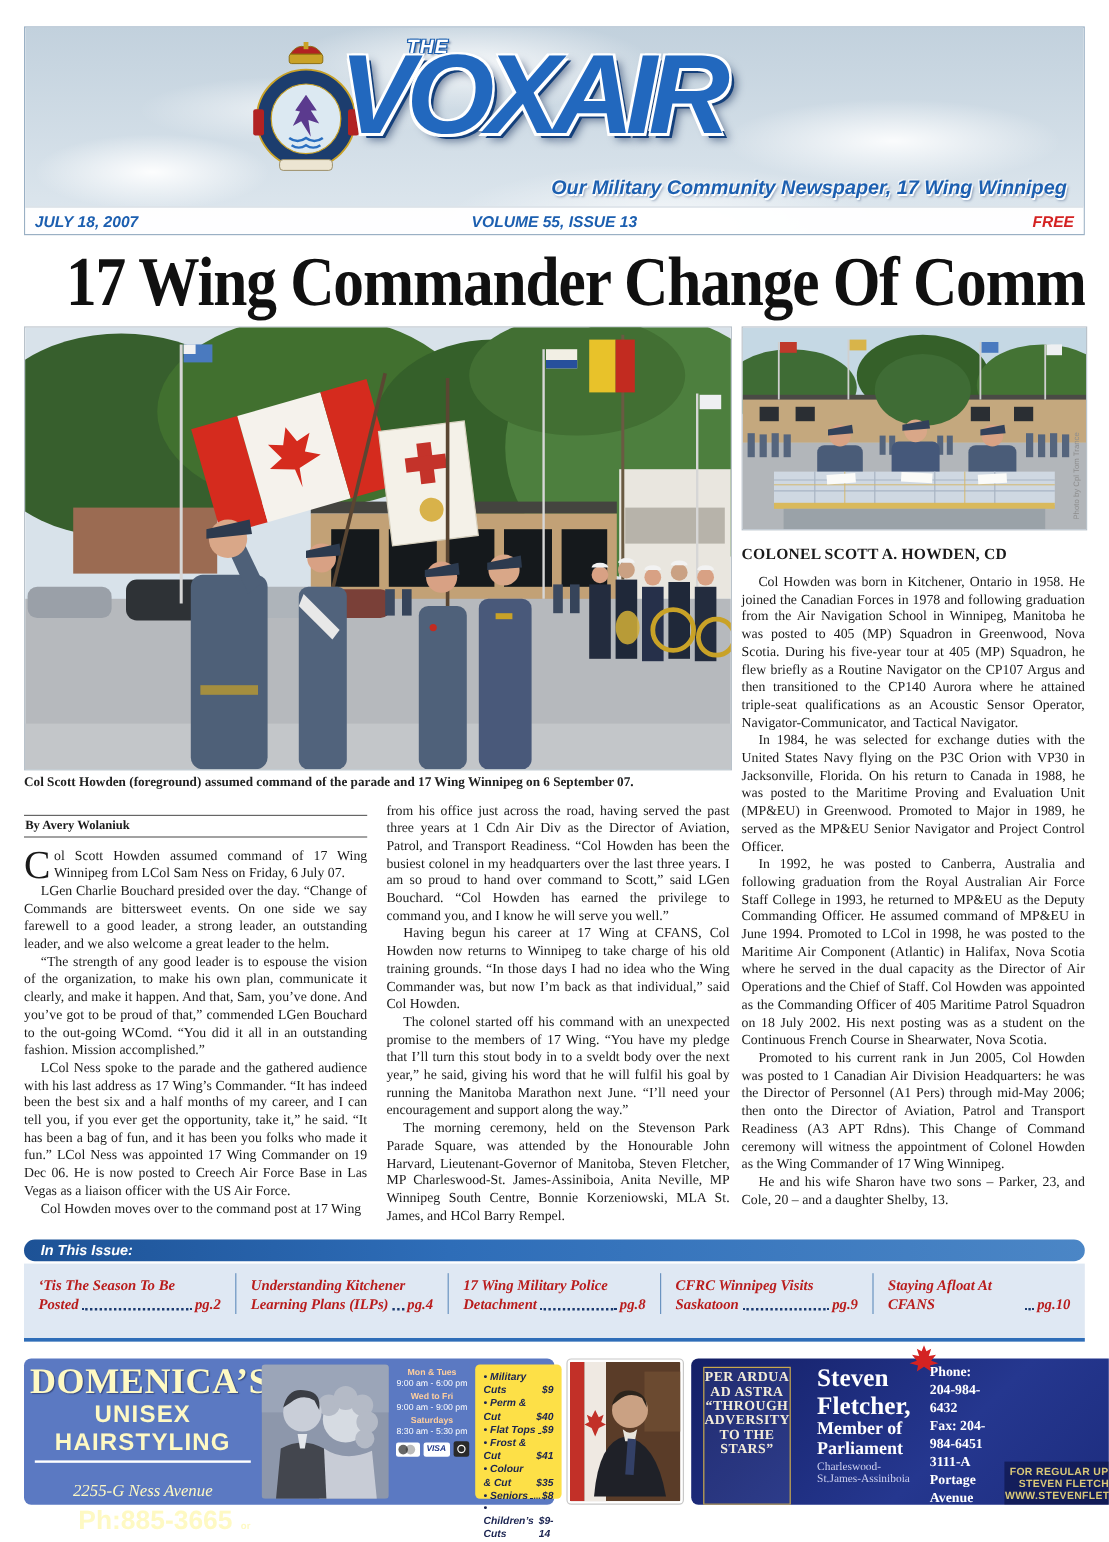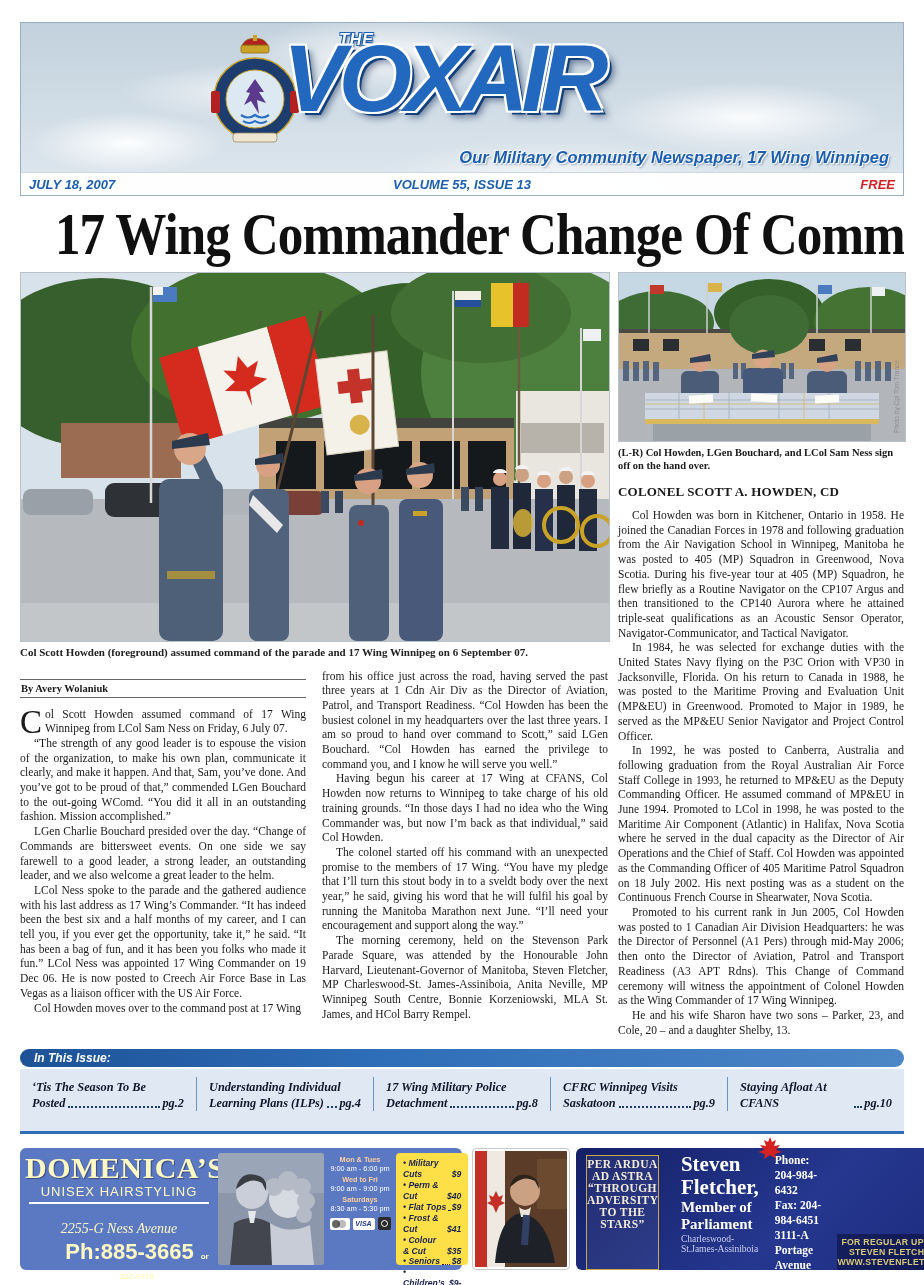--- a/index.html
+++ b/index.html
@@ -44,31 +44,31 @@
   .col p, .bio p{margin:0;font-size:11.5px;line-height:14.7px;text-align:justify;}
   .col p.ind, .bio p.ind{text-indent:14px;}
   .dropcap{float:left;font-size:33px;line-height:27px;padding:2px 3px 0 0;font-weight:normal;}
   .bio-head{font-size:13px;font-weight:bold;letter-spacing:.2px;margin:12px 0 8px;}
   .side-cap{font-size:10.5px;font-weight:bold;line-height:13px;margin:4px 0 0;}
 
   
   .issue-banner{margin-top:12px;height:18px;border-radius:9px;background:linear-gradient(90deg,#1d5296,#2e6db8 40%,#4b86c6);
     color:#fff;font-family:"Liberation Sans",sans-serif;font-style:italic;font-weight:bold;font-size:12px;line-height:18px;padding-left:14px;}
   .issue-panel{background:#dfe8f3;display:flex;padding:8px 0 20px;border-bottom:3px solid #2e6db8;margin-top:2px;}
-  .issue-cell{flex:1;padding:2px 12px 0;border-left:1px solid #6a93c0;font-style:italic;font-weight:bold;color:#0f172a;font-size:12.3px;line-height:16px;}
+  .issue-cell{flex:1;padding:2px 12px 0;border-left:1px solid #6a93c0;font-style:italic;font-weight:bold;color:#b91c1c;font-size:12.3px;line-height:16px;}
   .issue-cell:first-child{border-left:none;}
   .iline2{display:flex;align-items:flex-end;}
   .ilead{flex:1;border-bottom:2px dotted #1b3a70;margin:0 2px 3px 3px;min-width:8px;}
 
   
   .ads-row{display:flex;gap:10px;margin-top:14px;height:122px;}
   .ad-dom{width:442px;flex:none;background:#5b79c2;border-radius:6px;display:flex;padding:5px;gap:5px;box-sizing:border-box;}
   .dom-info{width:188px;flex:none;color:#fef9c3;text-align:center;}
   .dom-name{font-family:"Liberation Serif",serif;font-weight:bold;font-size:30px;line-height:30px;letter-spacing:.5px;text-shadow:1px 1px 1px rgba(0,0,30,.4);}
-  .dom-sub{font-family:"Liberation Sans",sans-serif;font-weight:normal;font-size:13px;letter-spacing:1px;border-bottom:2px solid #fff;padding-bottom:3px;margin:1px 4px 0;}
+  .dom-sub{font-family:"Liberation Sans",sans-serif;font-weight:bold;font-size:20px;letter-spacing:1px;border-bottom:2px solid #fff;padding-bottom:3px;margin:1px 4px 0;}
   .dom-addr{font-size:14px;margin-top:17px;font-style:italic;}
   .dom-phone-row{margin-top:2px;margin-left:36px;}
   .dom-phone{font-family:"Liberation Sans",sans-serif;font-weight:bold;font-size:22px;display:inline;}
   .dom-alt{font-family:"Liberation Sans",sans-serif;font-weight:bold;font-size:8px;display:inline;margin-left:3px;}
   .dom-loc{font-weight:bold;font-style:italic;font-size:12.5px;margin-right:18px;}
   .dom-photo{width:106px;flex:none;border-radius:3px;overflow:hidden;}
   .dom-hours{width:62px;flex:none;font-family:"Liberation Sans",sans-serif;font-size:7.3px;text-align:center;color:#fff;line-height:9px;}
   .hour-days{color:#ffcf9e;font-weight:bold;margin-top:2px;}
   .cards{margin-top:4px;display:flex;justify-content:center;gap:3px;align-items:center;flex-wrap:wrap;}
   .mc{width:20px;height:12px;background:#fff;border-radius:2px;position:relative;}
@@ -234,22 +234,22 @@
         <rect x="440" y="214" width="8" height="24" fill="#3c4a60"></rect>
         <rect x="454" y="214" width="8" height="24" fill="#36445a"></rect>
       </svg>
       <p class="caption">Col Scott Howden (foreground) assumed command of the parade and 17 Wing Winnipeg on 6 September 07.</p>
 
       <div class="cols">
         <div class="col">
           <div class="byline-box">By Avery Wolaniuk</div>
           <div style="height:9px"></div>
           <p><span class="dropcap">C</span><span>ol Scott Howden assumed command of 17 Wing Winnipeg from LCol Sam Ness on Friday, 6 July 07.</span></p>
+          <p class="ind">LGen Charlie Bouchard presided over the day. “Change of Commands are bittersweet events. On one side we say farewell to a good leader, a strong leader, an outstanding leader, and we also welcome a great leader to the helm.</p>
           <p class="ind">“The strength of any good leader is to espouse the vision of the organization, to make his own plan, communicate it clearly, and make it happen. And that, Sam, you’ve done. And you’ve got to be proud of that,” commended LGen Bouchard to the out-going WComd. “You did it all in an outstanding fashion. Mission accomplished.”</p>
-          <p class="ind">LGen Charlie Bouchard presided over the day. “Change of Commands are bittersweet events. On one side we say farewell to a good leader, a strong leader, an outstanding leader, and we also welcome a great leader to the helm.</p>
           <p class="ind">LCol Ness spoke to the parade and the gathered audience with his last address as 17 Wing’s Commander. “It has indeed been the best six and a half months of my career, and I can tell you, if you ever get the opportunity, take it,” he said. “It has been a bag of fun, and it has been you folks who made it fun.” LCol Ness was appointed 17 Wing Commander on 19 Dec 06. He is now posted to Creech Air Force Base in Las Vegas as a liaison officer with the US Air Force.</p>
           <p class="ind">Col Howden moves over to the command post at 17 Wing</p>
         </div>
         <div class="col">
           <p>from his office just across the road, having served the past three years at 1 Cdn Air Div as the Director of Aviation, Patrol, and Transport Readiness. “Col Howden has been the busiest colonel in my headquarters over the last three years. I am so proud to hand over command to Scott,” said LGen Bouchard. “Col Howden has earned the privilege to command you, and I know he will serve you well.”</p>
           <p class="ind">Having begun his career at 17 Wing at CFANS, Col Howden now returns to Winnipeg to take charge of his old training grounds. “In those days I had no idea who the Wing Commander was, but now I’m back as that individual,” said Col Howden.</p>
           <p class="ind">The colonel started off his command with an unexpected promise to the members of 17 Wing. “You have my pledge that I’ll turn this stout body in to a sveldt body over the next year,” he said, giving his word that he will fulfil his goal by running the Manitoba Marathon next June. “I’ll need your encouragement and support along the way.”</p>
           <p class="ind">The morning ceremony, held on the Stevenson Park Parade Square, was attended by the Honourable John Harvard, Lieutenant-Governor of Manitoba, Steven Fletcher, MP Charleswood-St. James-Assiniboia, Anita Neville, MP Winnipeg South Centre, Bonnie Korzeniowski, MLA St. James, and HCol Barry Rempel.</p>
         </div>
       </div>
@@ -318,21 +318,20 @@
             <line x1="85" y1="120" x2="85" y2="148"></line>
             <line x1="185" y1="120" x2="185" y2="148"></line>
           </g>
         <rect x="26" y="146" width="234" height="5" fill="#d9b95c"></rect>
         <rect x="34" y="151" width="218" height="17" fill="#9aa2a8"></rect>
         <rect x="70" y="122" width="24" height="8" fill="#fbfbf8" transform="rotate(-4 82 126)"></rect>
         <rect x="132" y="121" width="26" height="8" fill="#fbfbf8" transform="rotate(3 145 125)"></rect>
         <rect x="196" y="122" width="24" height="8" fill="#fbfbf8" transform="rotate(-3 208 126)"></rect>
         <text transform="rotate(-90 280 160)" x="280" y="160" font-size="6.5" fill="#8d8d8d" font-family="Liberation Sans, sans-serif">Photo by Cpl Tom Trance</text>
       </svg>
-      <p class="side-cap">(L-R) Col Howden, LGen Bouchard, and LCol Sam Ness sign off on the hand over.</p>
 
       <div class="bio">
         <div class="bio-head">COLONEL SCOTT A. HOWDEN, CD</div>
         <p class="ind">Col Howden was born in Kitchener, Ontario in 1958. He joined the Canadian Forces in 1978 and following graduation from the Air Navigation School in Winnipeg, Manitoba he was posted to 405 (MP) Squadron in Greenwood, Nova Scotia. During his five-year tour at 405 (MP) Squadron, he flew briefly as a Routine Navigator on the CP107 Argus and then transitioned to the CP140 Aurora where he attained triple-seat qualifications as an Acoustic Sensor Operator, Navigator-Communicator, and Tactical Navigator.</p>
         <p class="ind">In 1984, he was selected for exchange duties with the United States Navy flying on the P3C Orion with VP30 in Jacksonville, Florida. On his return to Canada in 1988, he was posted to the Maritime Proving and Evaluation Unit (MP&amp;EU) in Greenwood. Promoted to Major in 1989, he served as the MP&amp;EU Senior Navigator and Project Control Officer.</p>
         <p class="ind">In 1992, he was posted to Canberra, Australia and following graduation from the Royal Australian Air Force Staff College in 1993, he returned to MP&amp;EU as the Deputy Commanding Officer. He assumed command of MP&amp;EU in June 1994. Promoted to LCol in 1998, he was posted to the Maritime Air Component (Atlantic) in Halifax, Nova Scotia where he served in the dual capacity as the Director of Air Operations and the Chief of Staff. Col Howden was appointed as the Commanding Officer of 405 Maritime Patrol Squadron on 18 July 2002. His next posting was as a student on the Continuous French Course in Shearwater, Nova Scotia.</p>
         <p class="ind">Promoted to his current rank in Jun 2005, Col Howden was posted to 1 Canadian Air Division Headquarters: he was the Director of Personnel (A1 Pers) through mid-May 2006; then onto the Director of Aviation, Patrol and Transport Readiness (A3 APT Rdns). This Change of Command ceremony will witness the appointment of Colonel Howden as the Wing Commander of 17 Wing Winnipeg.</p>
         <p class="ind">He and his wife Sharon have two sons – Parker, 23, and Cole, 20 – and a daughter Shelby, 13.</p>
       </div>
     </div>
@@ -342,21 +341,21 @@
   <div class="issue-panel">
     <div class="issue-cell">
       <div>‘Tis The Season To Be</div>
       <div class="iline2">
           <span>Posted</span>
           <span class="ilead"></span>
           <span>pg.2</span>
         </div>
     </div>
     <div class="issue-cell">
-      <div>Understanding Individual</div>
+      <div>Understanding Kitchener</div>
       <div class="iline2">
           <span>Learning Plans (ILPs)</span>
           <span class="ilead"></span>
           <span>pg.4</span>
         </div>
     </div>
     <div class="issue-cell">
       <div>17 Wing Military Police</div>
       <div class="iline2">
           <span>Detachment</span>

